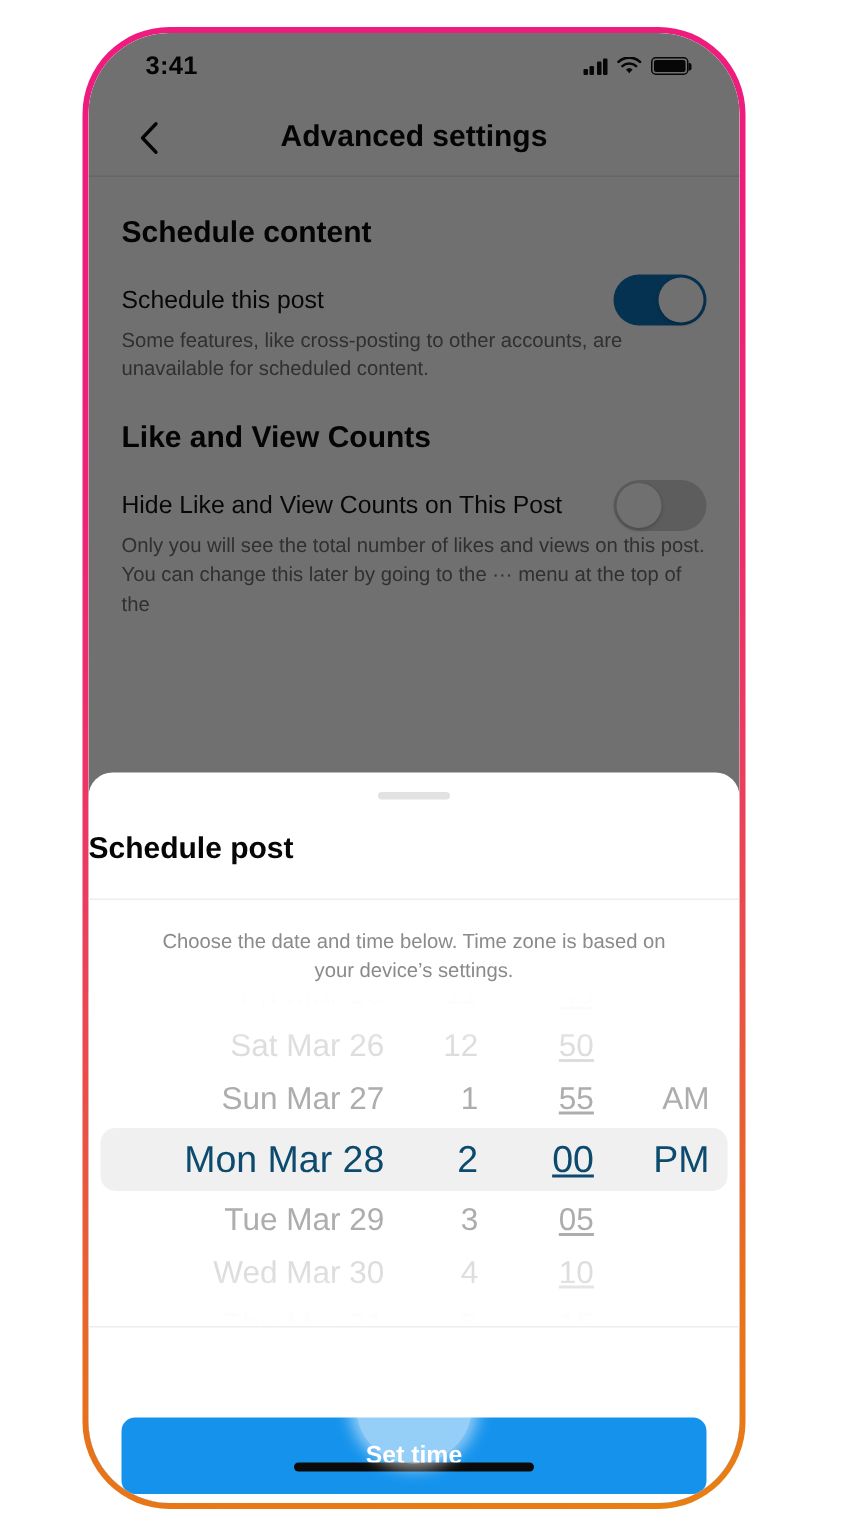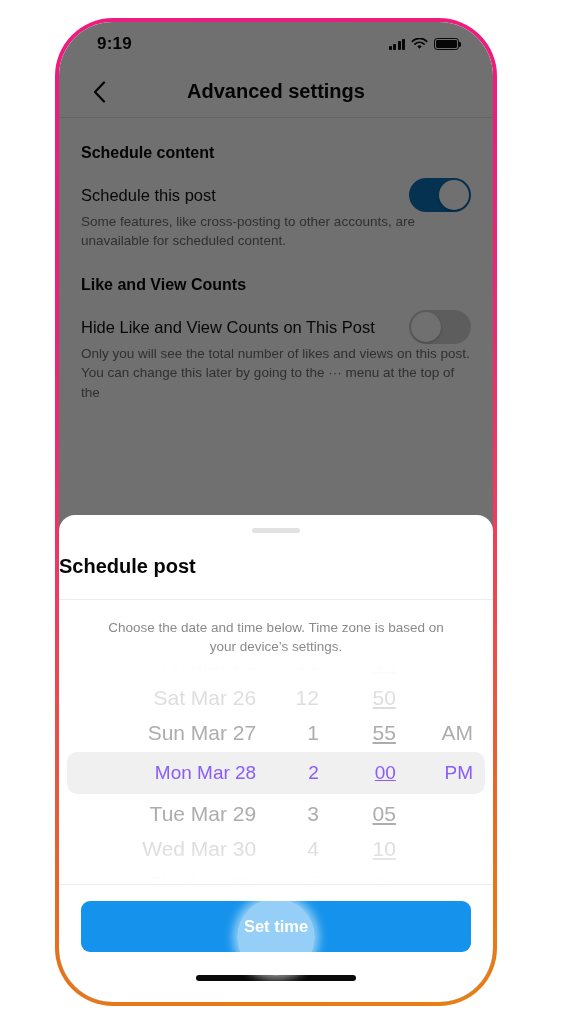--- a/index.html
+++ b/index.html
@@ -122,21 +122,21 @@
     text-align: center;
     font-size: 20px;
     font-weight: bold;
     color: #0a0a0a;
     pointer-events: none;
   }
 
   
   #settings-body { padding: 0 22px; }
   .section-title {
-    font-size: 16px;
+    font-size: 20px;
     font-weight: bold;
     color: #0a0a0a;
     margin-top: 26px;
   }
   .setting-row {
     display: flex;
     align-items: center;
     justify-content: space-between;
     margin-top: 16px;
     gap: 10px;
@@ -247,22 +247,22 @@
   .picker-row.dist-3 span { color: #d8d8d8; opacity: 0.26; }
 
   .picker-row.selected {
     background: #f0f0f0;
     border-radius: 10px;
     height: 42px;
     margin: 2px 8px;
     padding: 0 12px;
   }
   .picker-row.selected span {
-    color: #8b5cf6;
-    font-size: 19px;
+    color: #0c4a6e;
+    font-size: 25px;
     text-align: right;
   }
   .picker-row.selected .col-date   { width: 196px; }
   .picker-row.selected .col-hour   { width: 56px; }
   .picker-row.selected .col-minute { width: 72px; }
   .picker-row.selected .col-ampm   { width: 72px; }
 
   #picker-fade-top, #picker-fade-bottom {
     position: absolute; left: 0; right: 0; height: 34px;
     pointer-events: none; z-index: 3;
@@ -282,20 +282,21 @@
     width: 100%;
     height: 51px;
     border: none;
     border-radius: 9px;
     background: #1593ec;
     color: #ffffff;
     font-family: "Liberation Sans", sans-serif;
     font-size: 16.5px;
     font-weight: bold;
     cursor: pointer;
+    margin-top: 44px;
   }
   #tap-indicator {
     position: absolute;
     left: 50%;
     top: 13px;
     transform: translateX(-50%);
     width: 78px; height: 78px;
     border-radius: 50%;
     background: rgba(255,255,255,0.55);
     box-shadow: 0 0 10px 4px rgba(255,255,255,0.55);
@@ -315,21 +316,21 @@
 </style>
 </head>
 <body>
 
 <div id="phone-frame">
   <div id="phone-screen">
 
     <div id="settings-page">
 
       <div id="status-bar">
-        <div id="status-time">9:19</div>
+        <div id="status-time">3:41</div>
         <div id="status-icons">
           <span class="signal-bars">
               <i></i>
               <i></i>
               <i></i>
               <i></i>
             </span>
           <svg width="17" height="12" viewBox="0 0 17 12">
             <path d="M8.5 10.8 6.3 8.4a3.2 3.2 0 0 1 4.4 0z" fill="#111"></path>
             <path d="M3.9 6.1a6.7 6.7 0 0 1 9.2 0" stroke="#111" stroke-width="1.7" fill="none" stroke-linecap="round"></path>

